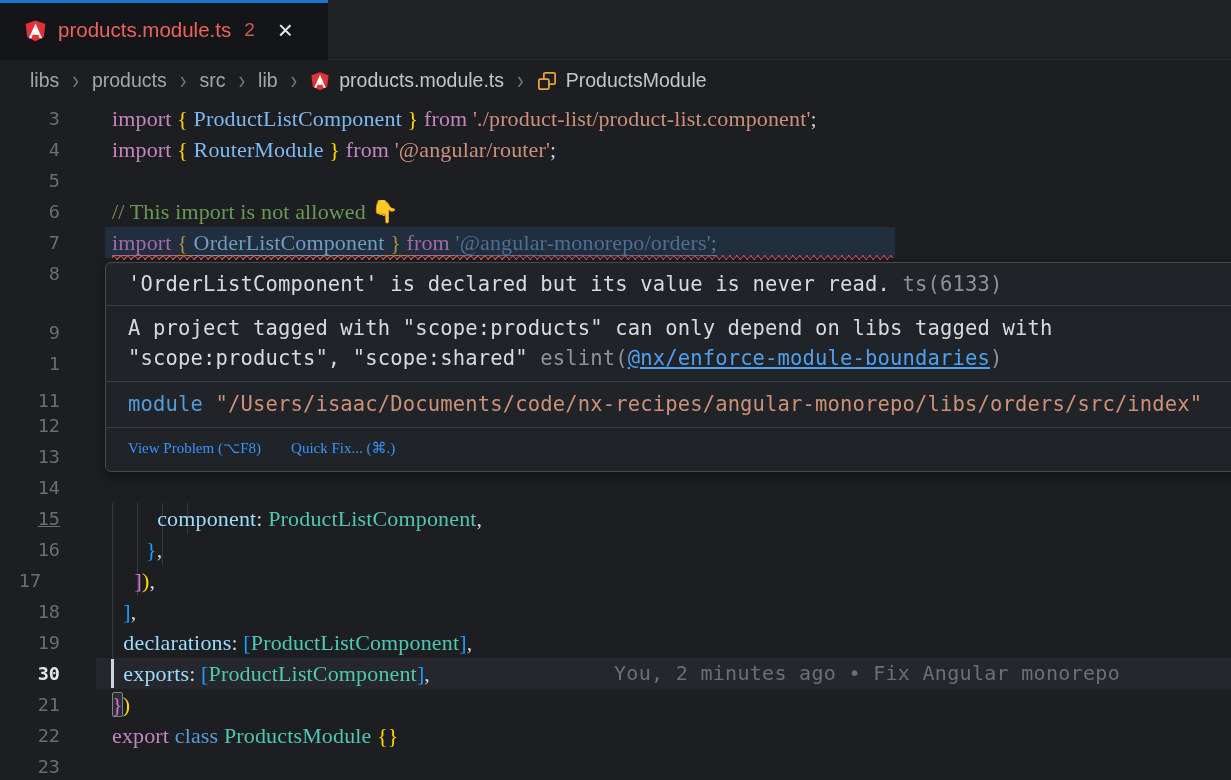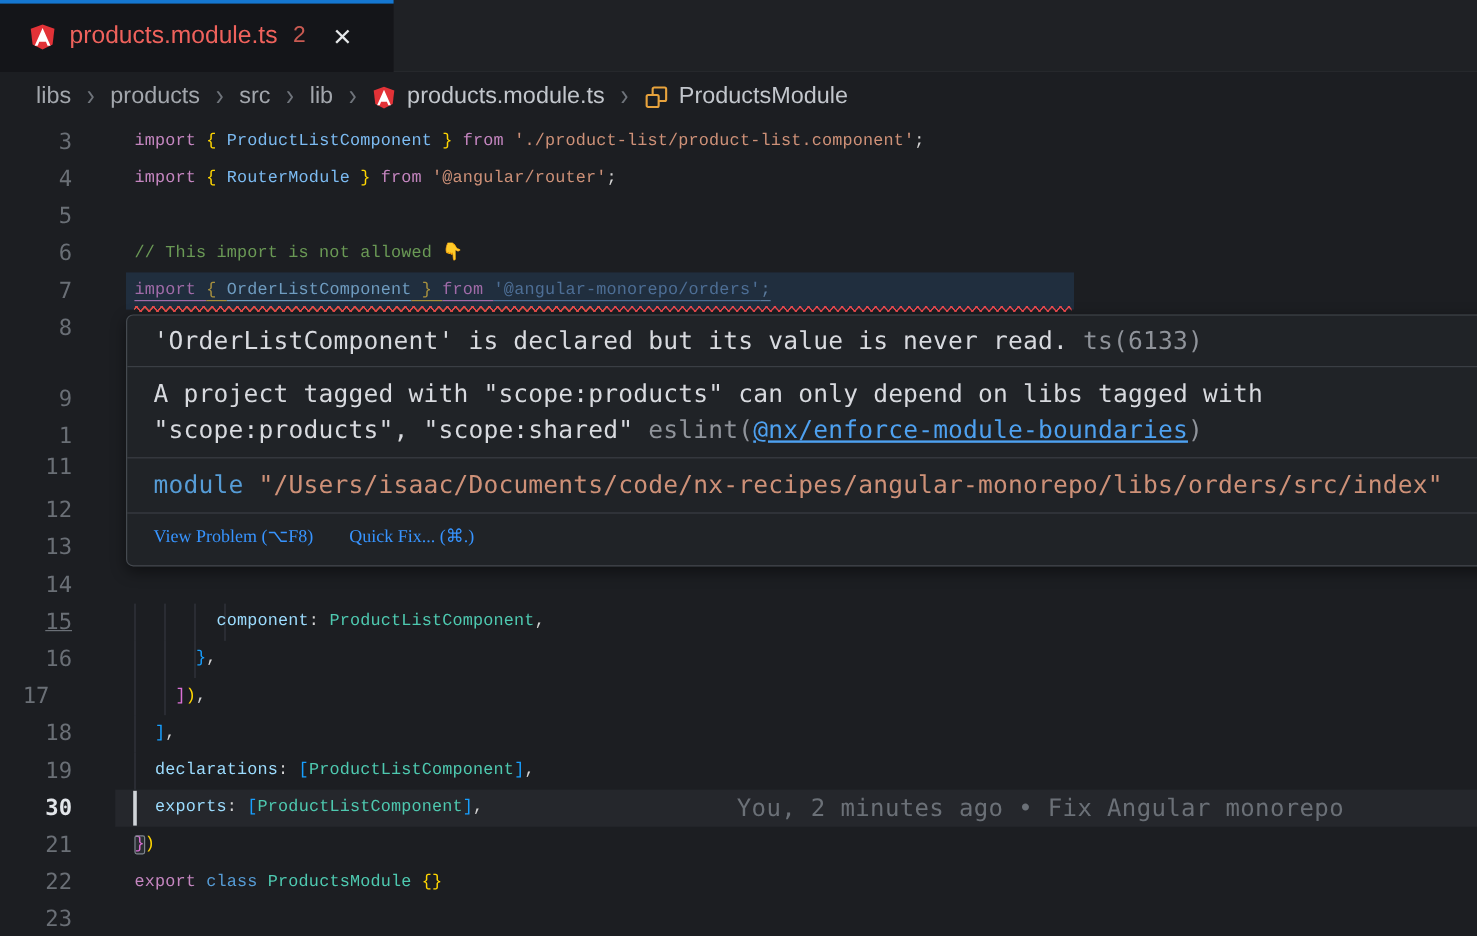--- a/index.html
+++ b/index.html
@@ -24,21 +24,21 @@
   .crumb { display:flex; align-items:center; gap:9px; cursor:pointer;text-align:center; }
   .crumb.bright { color:var(--breadcrumb-file); }
   .crumb-sep { color:var(--breadcrumb-dim); font-size:20px; transform:scaleY(1.25); }
 
   
   .editor { position:absolute; top:100px; left:0; right:0; bottom:0; }
   .gutter-num { position:absolute; left:0; width:60px; text-align:right; height:31px; line-height:31px;
                 font-family:"DejaVu Sans Mono",monospace; font-size:18.5px; color:var(--gutter); }
   .gutter-num.active { color:var(--gutter-active); font-weight:bold; }
   .code { position:absolute; left:112px; right:0; height:31px; line-height:31px;
-          font-family:Liberation Mono, monospace; font-size:14px; letter-spacing:0.15px;
+          font-family:Liberation Serif, serif; font-size:22px; letter-spacing:0.15px;
           white-space:pre; z-index:2; }
   .tk-kw{color:var(--kw)} .tk-kwb{color:var(--kwb)} .tk-var{color:var(--var)}
   .tk-type{color:var(--type)} .tk-str{color:var(--str)} .tk-cm{color:var(--cm)}
   .tk-prop{color:var(--prop)} .tk-pun{color:var(--pun)}
   .tk-b1{color:var(--b1)} .tk-b2{color:var(--b2)} .tk-b3{color:var(--b3)}
   .tk-kw-d{color:var(--kw-d)} .tk-b1-d{color:var(--b1-d)} .tk-var-d{color:var(--var-d)}
   .tk-str-d{color:var(--str-d)} .tk-pun-d{color:var(--pun-d)} .tk-emoji{color:var(--emoji)}
   .u { text-decoration:underline; text-decoration-thickness:1.2px; text-underline-offset:4.5px; }
   .tk-match { outline:1px solid #7e848d; outline-offset:-1px; background:rgba(110,120,130,.18); border-radius:2px; }
 
@@ -149,21 +149,21 @@
         <div class="gutter-num" style="top: 95.5px;">6</div>
         <div class="code" style="top: 95.5px;"><span class="tk-cm">// This import is not allowed </span><span class="tk-emoji">👇</span></div>
         <div class="gutter-num" style="top: 126.5px;">7</div>
         <div class="code" style="top: 126.5px;"><span class="tk-kw-d u">import </span><span class="tk-b1-d u">{ </span><span class="tk-var-d u">OrderListComponent</span><span class="tk-b1-d u"> } </span><span class="tk-kw-d u">from </span><span class="tk-str-d u">'@angular-monorepo/orders'</span><span class="tk-pun-d u">;</span></div>
         <div class="gutter-num" style="top: 157.5px;">8</div>
         <div class="code" style="top: 157.5px;"></div>
         <div class="gutter-num" style="top: 216.5px;">9</div>
         <div class="code" style="top: 216.5px;"></div>
         <div class="gutter-num" style="top: 247.5px;">1</div>
         <div class="code" style="top: 247.5px;"></div>
-        <div class="gutter-num" style="top: 274px; padding-left: 20px;">11</div>
+        <div class="gutter-num" style="top: 285px; padding-left: 20px;">11</div>
         <div class="code" style="top: 278.5px;"></div>
         <div class="gutter-num" style="top: 309.5px;">12</div>
         <div class="code" style="top: 309.5px;"></div>
         <div class="gutter-num" style="top: 340.5px;">13</div>
         <div class="code" style="top: 340.5px;"></div>
         <div class="gutter-num" style="top: 371.5px;">14</div>
         <div class="code" style="top: 371.5px;"></div>
         <div class="gutter-num" style="top: 402.5px; text-decoration: underline;">15</div>
         <div class="code" style="top: 402.5px;"><span class="tk-pun">        </span><span class="tk-prop">component</span><span class="tk-pun">: </span><span class="tk-type">ProductListComponent</span><span class="tk-pun">,</span></div>
         <div class="gutter-num" style="top: 433.5px;">16</div>

